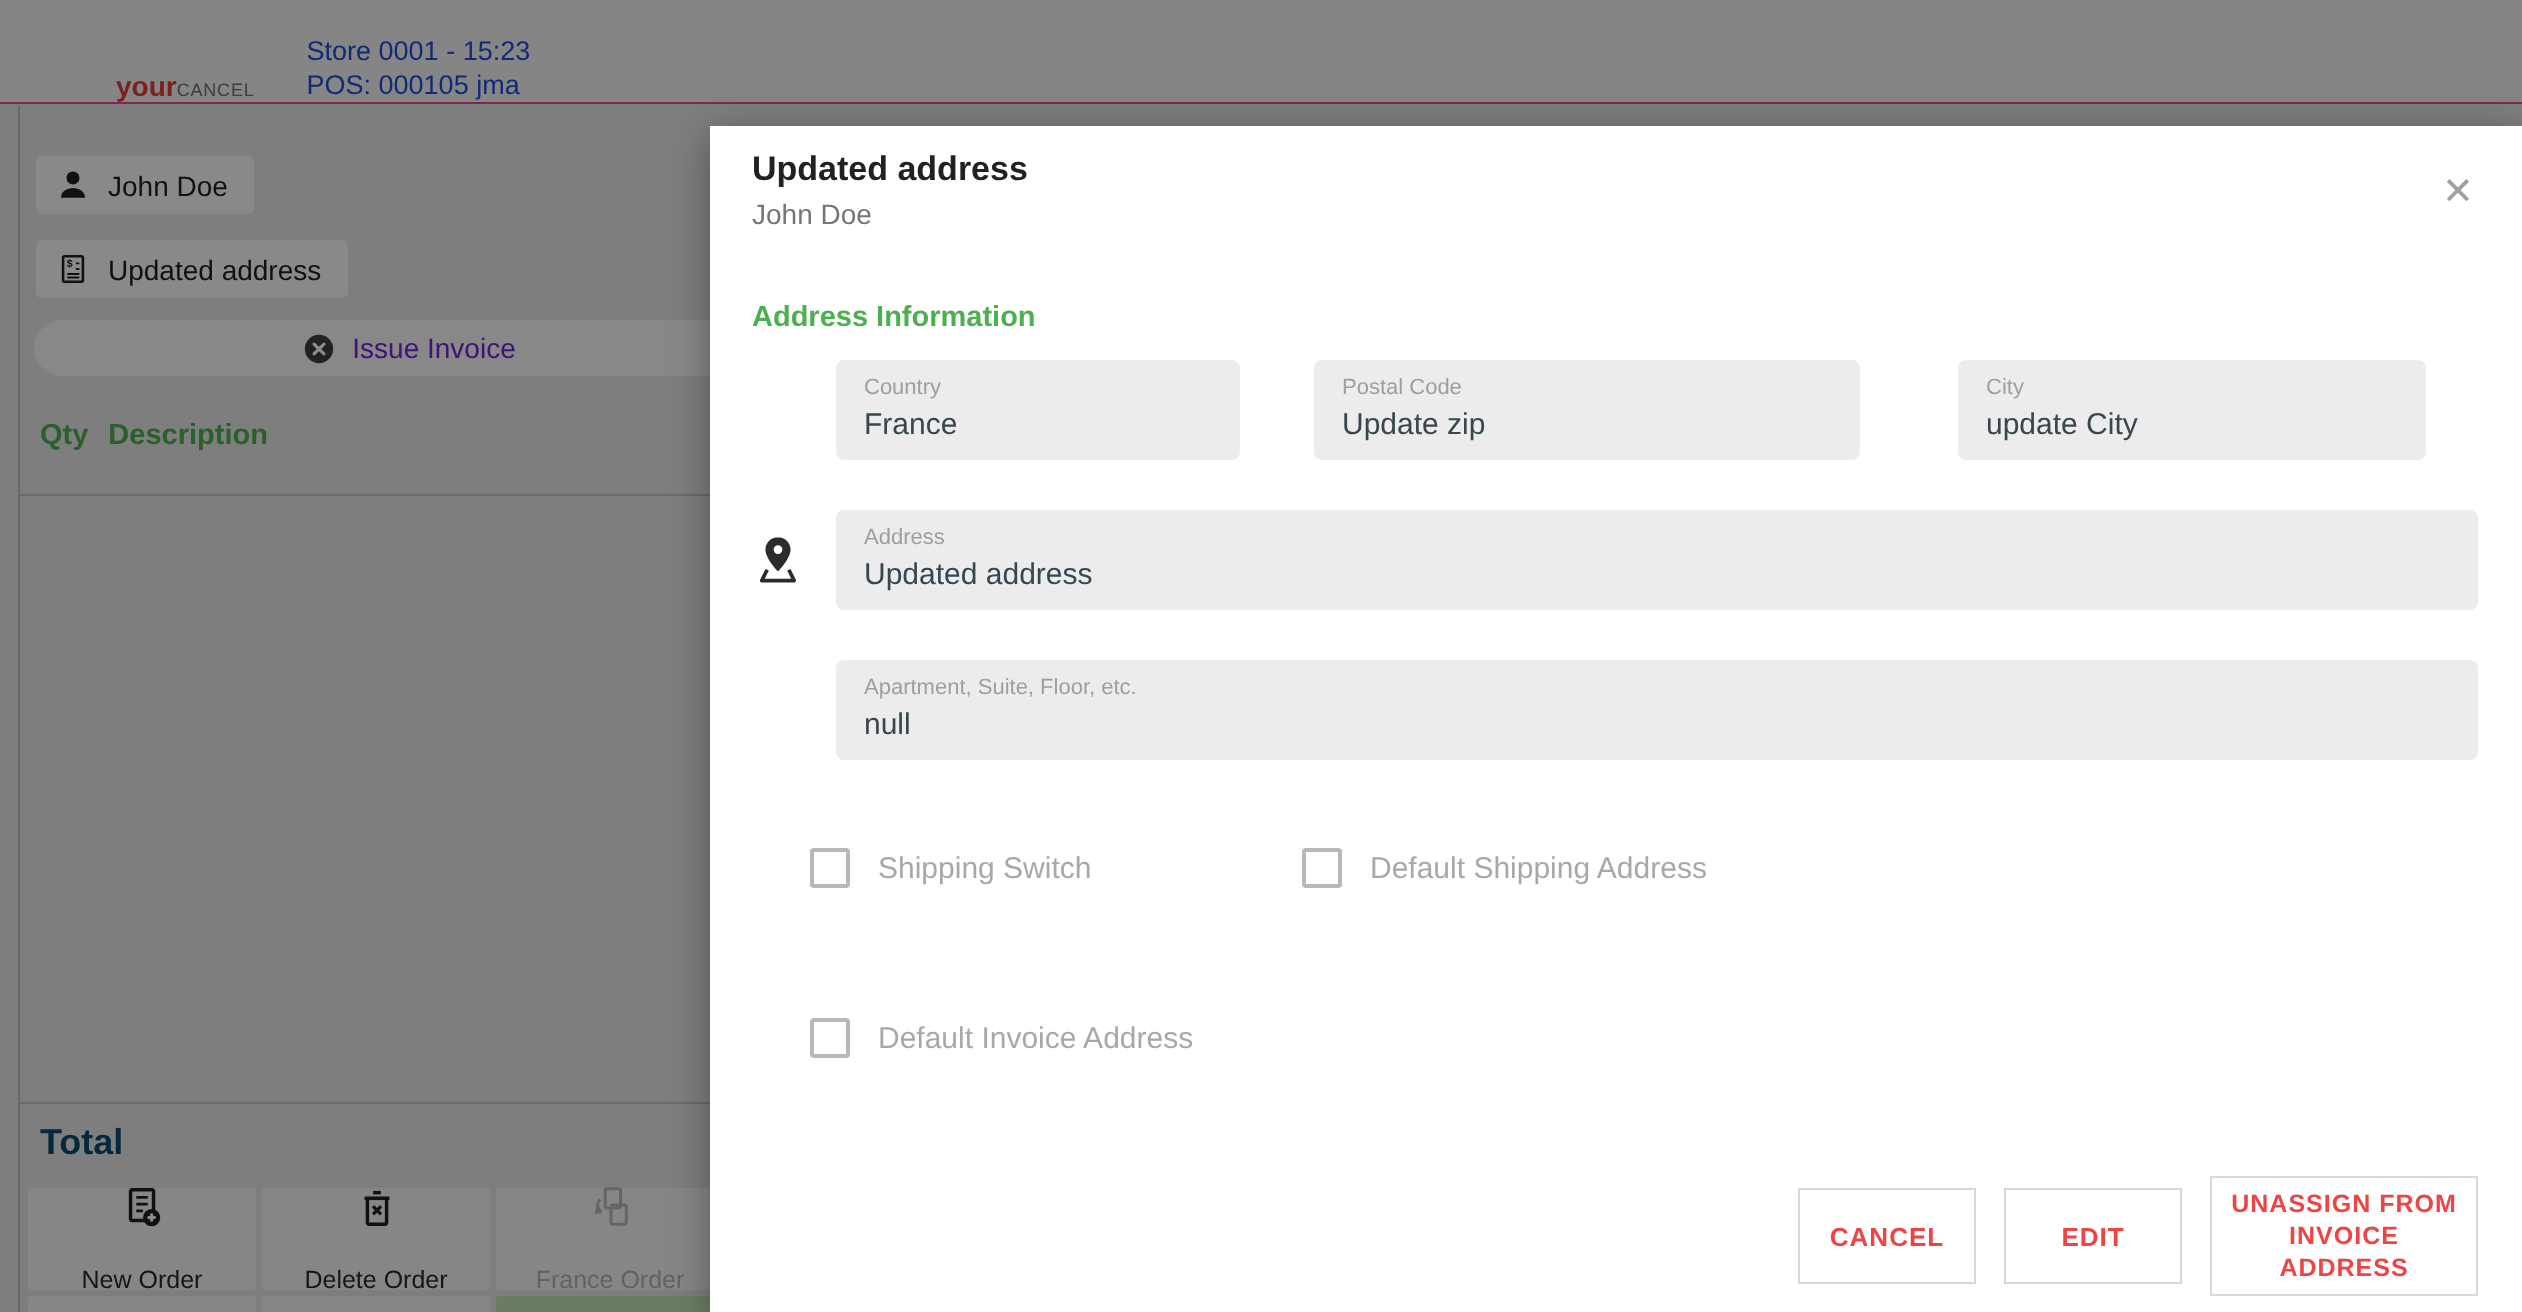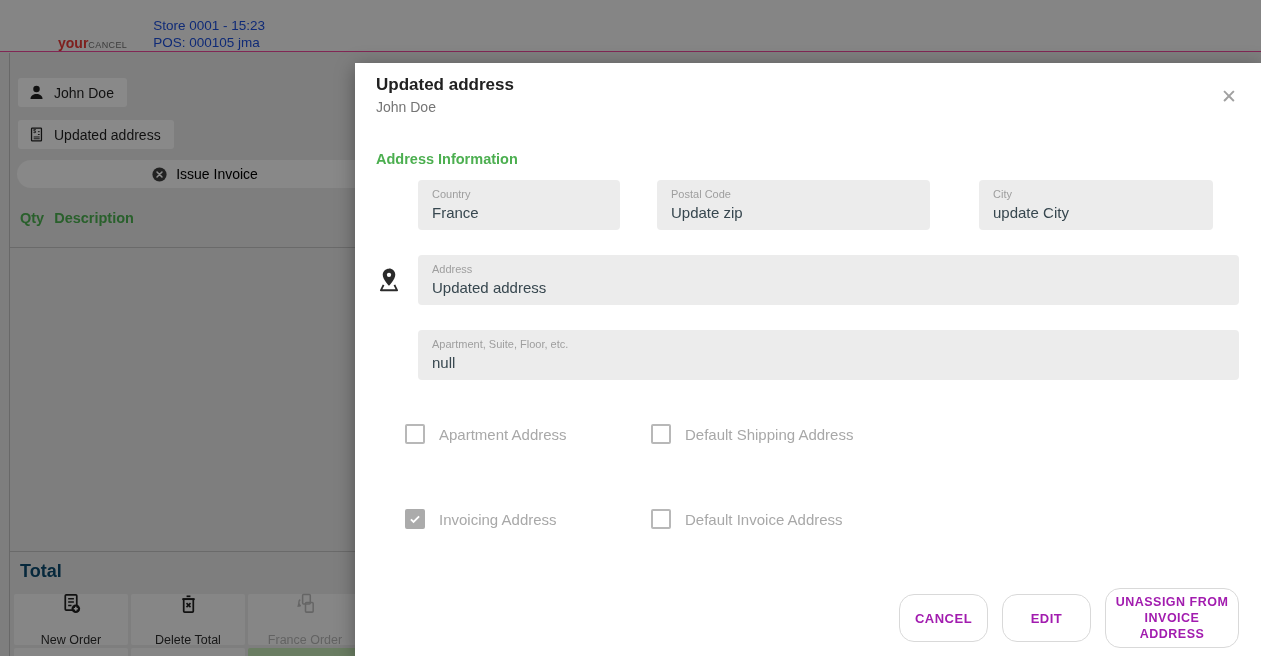--- a/index.html
+++ b/index.html
@@ -17,21 +17,21 @@
   
   .panel { position:absolute; left:9px; top:53px; bottom:0; right:0;
     border-left:1px solid #bdbdbd; background:#e6e6e6; }
   .chip-btn { position:absolute; left:8px; height:29px; display:inline-flex; align-items:center;
     gap:9px; padding:0 13px 0 10px; background:#fafafa; border:none; border-radius:3px;
     font-size:14px; color:#1f1f1f; font-family:inherit; }
   .chip-customer { top:25px; }
   .chip-address { top:67px; }
   .pill-btn { position:absolute; left:7px; top:107px; width:375px; height:28px;
     background:#f7f7f7; border:none; border-radius:14px; display:flex; align-items:center;
-    justify-content:center; gap:8px; font-size:14px; color:#000000; font-family:inherit; }
+    justify-content:center; gap:8px; font-size:14px; color:#6d28d9; font-family:inherit; }
   .list-cols { position:absolute; left:10px; top:157px; display:flex; gap:10px;
     color:#4caf50; font-size:14.5px; font-weight:bold; }
   .divider { position:absolute; left:0; right:0; border-top:1px solid #c2c2c2; }
   .div-cols { top:194px; }
   .div-total { top:498px; }
   .total-label { position:absolute; left:10px; top:508px; font-size:18px; font-weight:bold; color:#0c4a6e; }
   .toolbar { position:absolute; left:4px; display:flex; gap:3px; }
   .toolbar-1 { top:541px; }
   .toolbar-2 { top:595px; }
   .tb-item { width:114px; height:51px; background:#f5f5f5; border:none; border-radius:2px;
@@ -73,21 +73,21 @@
   .cb-item { display:flex; align-items:center; }
   .cb { width:20px; height:20px; border:2px solid #b8b8b8; border-radius:2px; background:#fff;
     display:flex; align-items:center; justify-content:center; }
   .cb.checked { background:#ababab; border-color:#ababab; }
   .cb svg { display:none; }
   .cb.checked svg { display:block; }
   .cb-label { margin-left:14px; font-size:15px; color:#a8a8a8; }
   .cb-label-1 { width:212px; }
 
   .modal-actions { margin-top:auto; display:flex; justify-content:flex-end; align-items:center; gap:14px; }
-  .mbtn { background:#fff; border:1px solid #d9d9d9; border-radius:15px; color:#a21caf;
+  .mbtn { background:#fff; border:1px solid #d9d9d9; border-radius:0; color:#ef4444;
     font-weight:bold; font-size:13px; letter-spacing:0.5px; font-family:inherit; cursor:pointer; }
   .mbtn-sm { width:89px; height:48px; }
   .mbtn-lg { width:134px; height:60px; font-size:12.5px; line-height:1.3; padding:4px 6px; }
 
   svg { display:block; }
 </style>
 </head>
 <body>
 
 <header class="app-header">
@@ -157,21 +157,21 @@
     </button>
     <button class="tb-item">
       <span>
         <svg width="23" height="23" viewBox="0 0 24 24">
           <path d="M7 7.5h10V20a1 1 0 0 1-1 1H8a1 1 0 0 1-1-1z" fill="none" stroke="#1f1f1f" stroke-width="1.8"></path>
           <path d="M5.5 7.5h13" stroke="#1f1f1f" stroke-width="1.8"></path>
           <path d="M10 4.5h4" stroke="#1f1f1f" stroke-width="1.8"></path>
           <path d="M9.9 11.6l4.2 4.2M14.1 11.6l-4.2 4.2" stroke="#1f1f1f" stroke-width="1.7"></path>
         </svg>
       </span>
-      <span>Delete Total</span>
+      <span>Delete Order</span>
     </button>
     <button class="tb-item disabled">
       <span>
         <svg width="23" height="23" viewBox="0 0 24 24">
           <rect x="9" y="2.5" width="8" height="10" rx="1" fill="none" stroke="#1f1f1f" stroke-width="1.6"></rect>
           <rect x="12" y="11" width="8" height="10" rx="1" fill="none" stroke="#1f1f1f" stroke-width="1.6"></rect>
           <path d="M6.5 8c-2 1.5-2 5 .5 6.5M7 14.5l-2.6.3.6-2.6" fill="none" stroke="#1f1f1f" stroke-width="1.5"></path>
         </svg>
       </span>
       <span>France Order</span>
@@ -228,39 +228,31 @@
       <div class="lbl">Apartment, Suite, Floor, etc.</div>
       <div class="val">null</div>
     </div>
   </div>
 
   <div class="cb-row cb-row-1">
     <div class="cb-item">
       <span class="cb">
         
       </span>
-      <span class="cb-label cb-label-1">Apartment Address</span>
+      <span class="cb-label cb-label-1">Shipping Switch</span>
     </div>
     <div class="cb-item">
       <span class="cb">
         
       </span>
       <span class="cb-label">Default Shipping Address</span>
     </div>
   </div>
 
   <div class="cb-row cb-row-2">
-    <div class="cb-item">
-      <span class="cb checked">
-        <svg width="14" height="14" viewBox="0 0 24 24">
-            <path d="M5 12.5l4.5 4.5L19 7.5" stroke="#fff" stroke-width="3.2" fill="none"></path>
-          </svg>
-      </span>
-      <span class="cb-label cb-label-1">Invoicing Address</span>
-    </div>
     <div class="cb-item">
       <span class="cb">
         
       </span>
       <span class="cb-label">Default Invoice Address</span>
     </div>
   </div>
 
   <div class="modal-actions">
     <button class="mbtn mbtn-sm">CANCEL</button>

